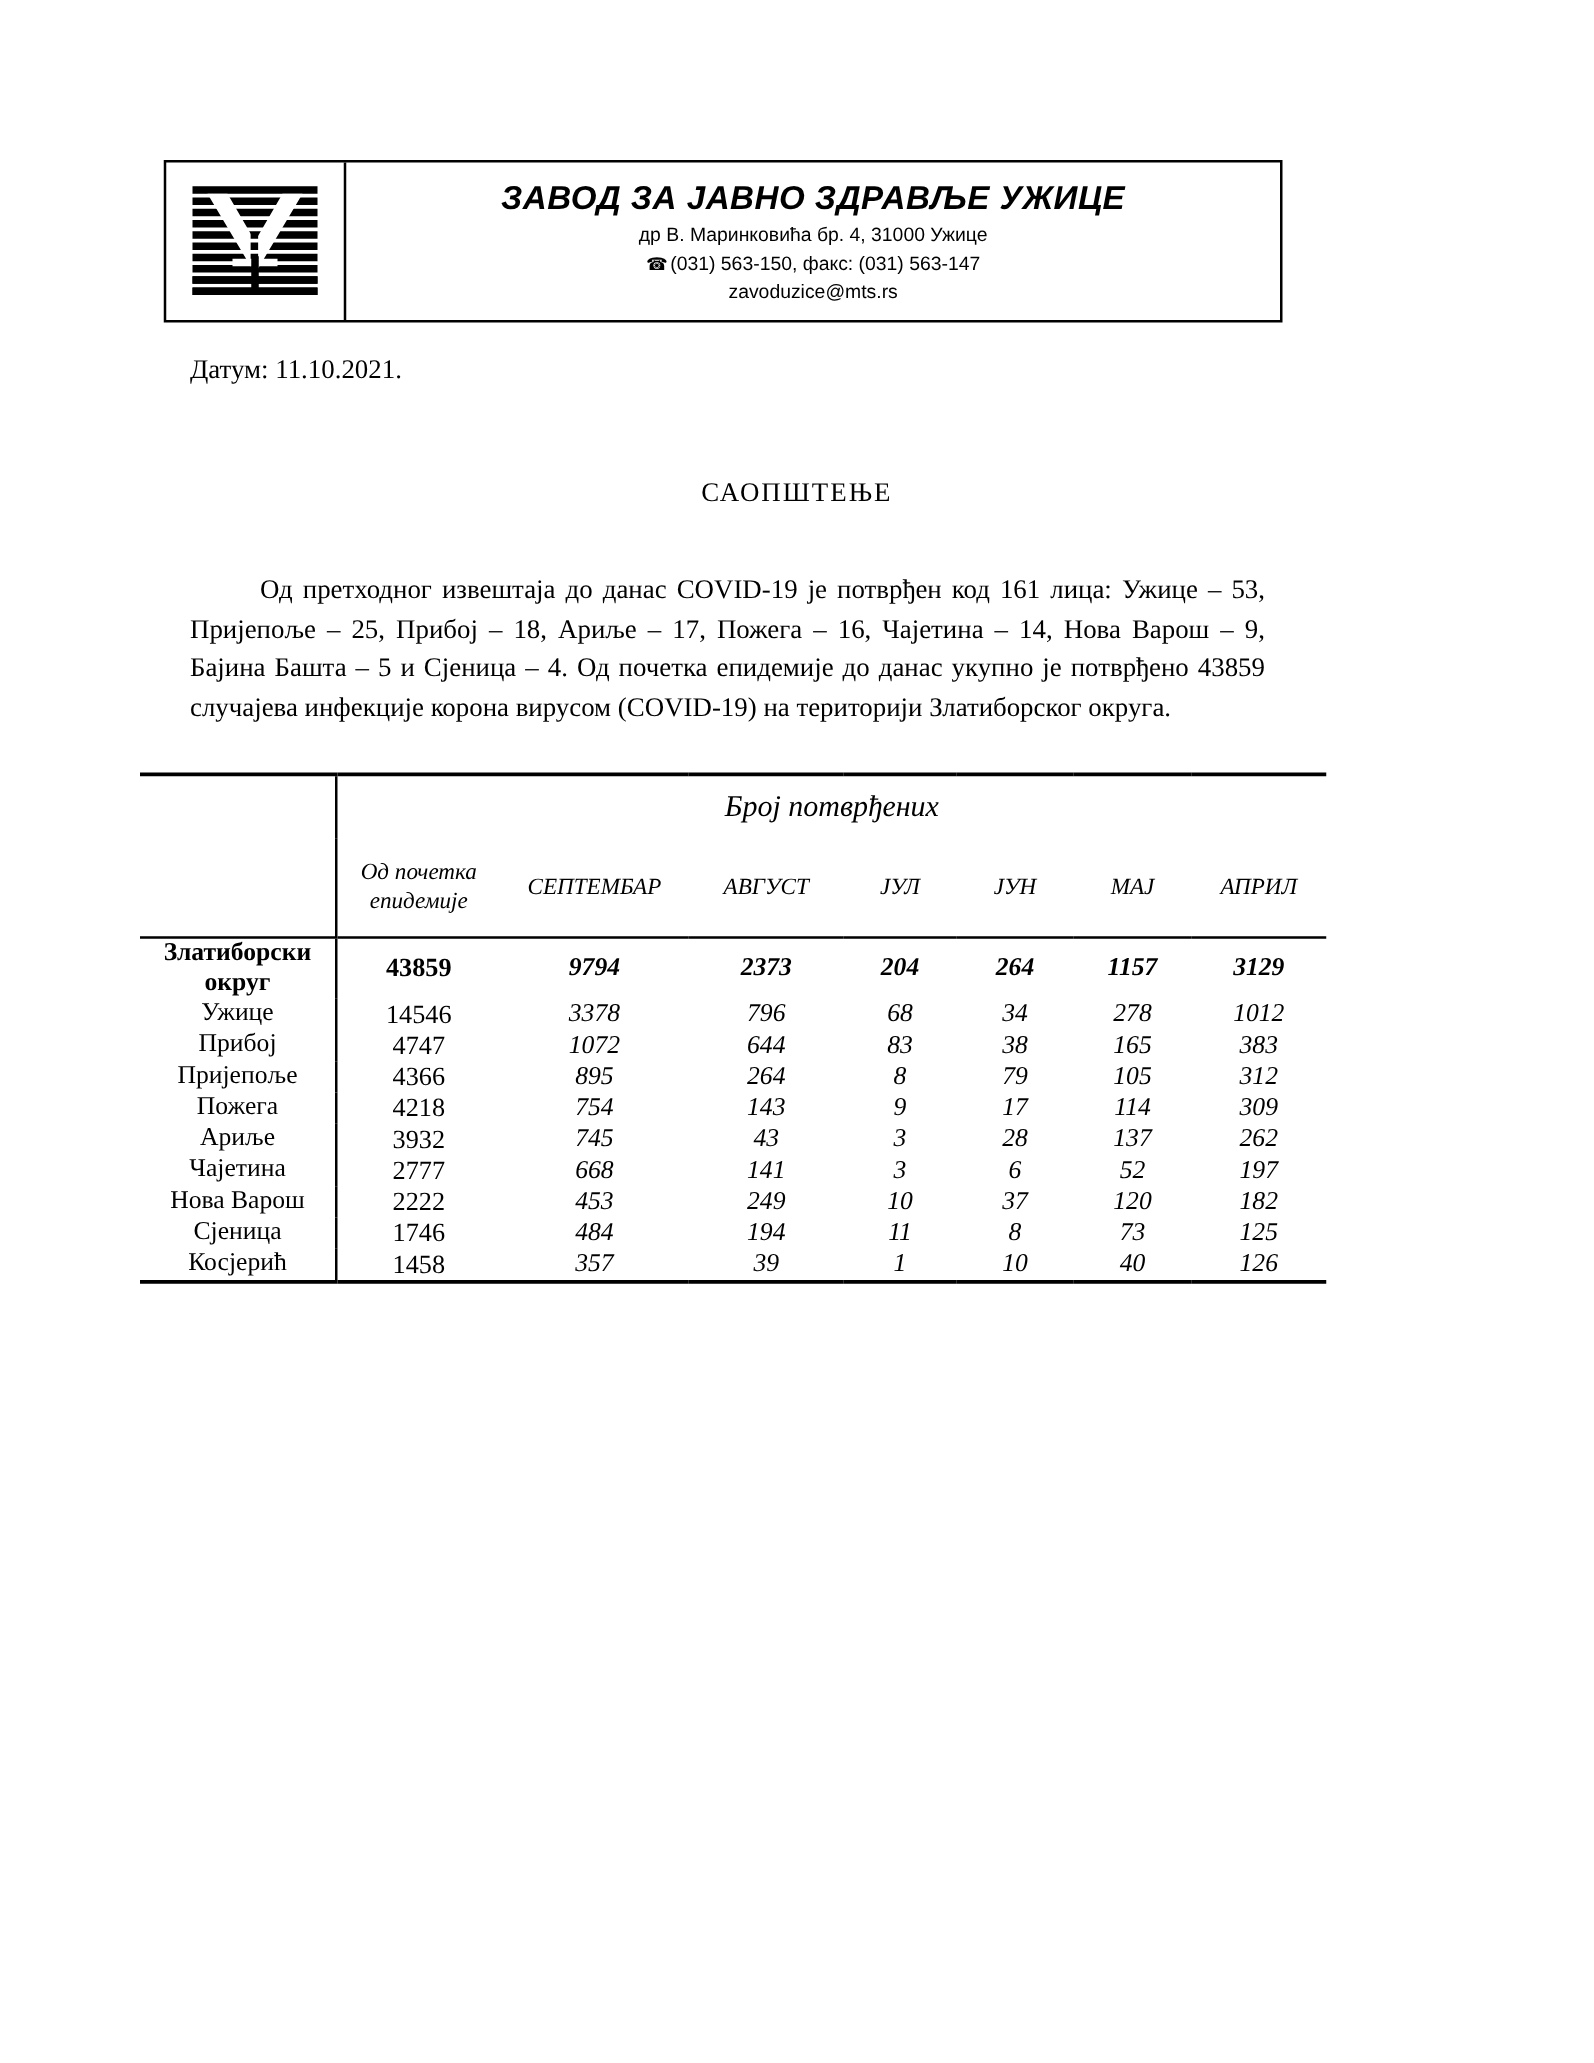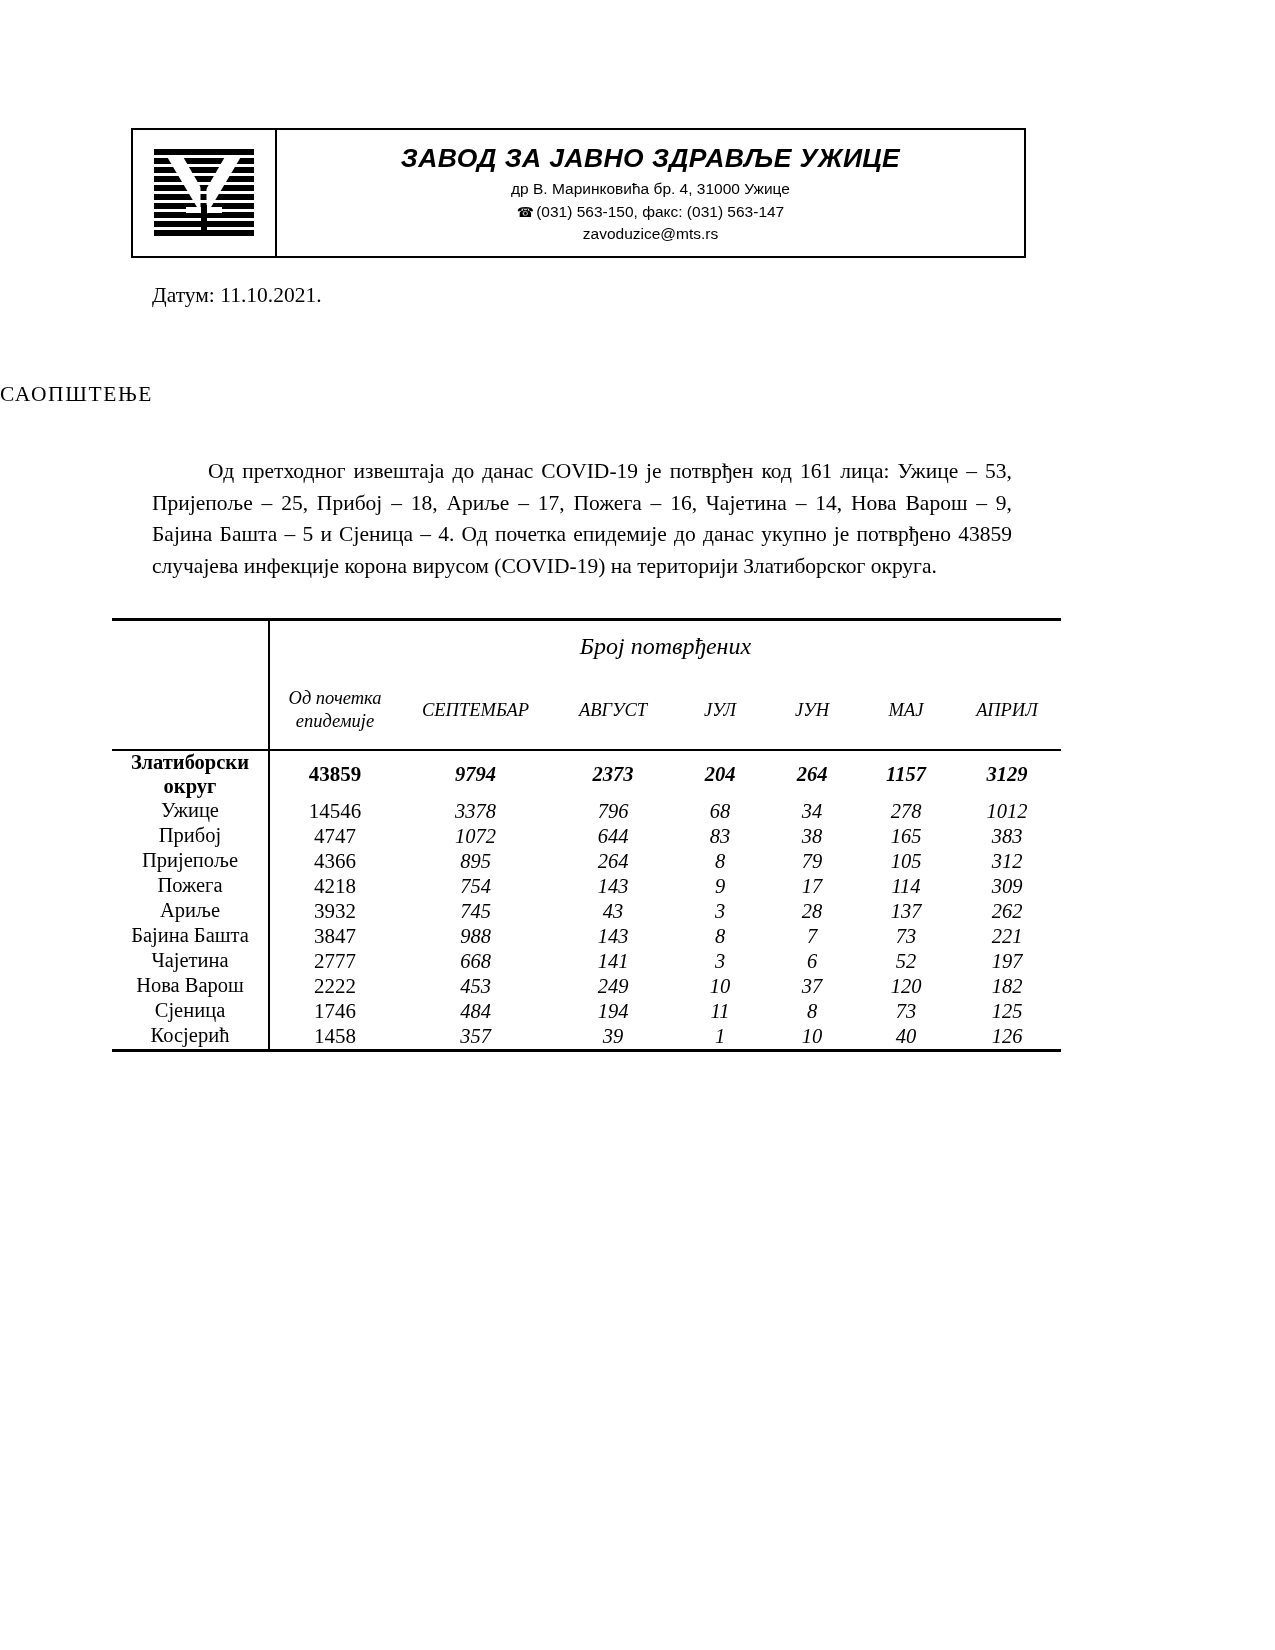--- a/index.html
+++ b/index.html
@@ -90,20 +90,21 @@
     font-size: 21.5px;
     white-space: nowrap;
   }
 
   
   .doc-heading {
     position: absolute;
     left: 0;
     top: 382px;
     width: 1275px;
+    text-align: center;
     font-size: 21.5px;
     letter-spacing: 1.6px;
   }
 
   
   .body-par {
     position: absolute;
     left: 152px;
     top: 456px;
     width: 860px;
@@ -344,30 +345,20 @@
         <td class="rowname">Ариље</td>
         <td class="num total-col vline">3932</td>
         <td class="num">745</td>
         <td class="num">43</td>
         <td class="num">3</td>
         <td class="num">28</td>
         <td class="num">137</td>
         <td class="num">262</td>
       </tr>
       <tr>
-        <td class="rowname">Бајина Башта</td>
-        <td class="num total-col vline">3847</td>
-        <td class="num">988</td>
-        <td class="num">143</td>
-        <td class="num">8</td>
-        <td class="num">7</td>
-        <td class="num">73</td>
-        <td class="num">221</td>
-      </tr>
-      <tr>
         <td class="rowname">Чајетина</td>
         <td class="num total-col vline">2777</td>
         <td class="num">668</td>
         <td class="num">141</td>
         <td class="num">3</td>
         <td class="num">6</td>
         <td class="num">52</td>
         <td class="num">197</td>
       </tr>
       <tr>

